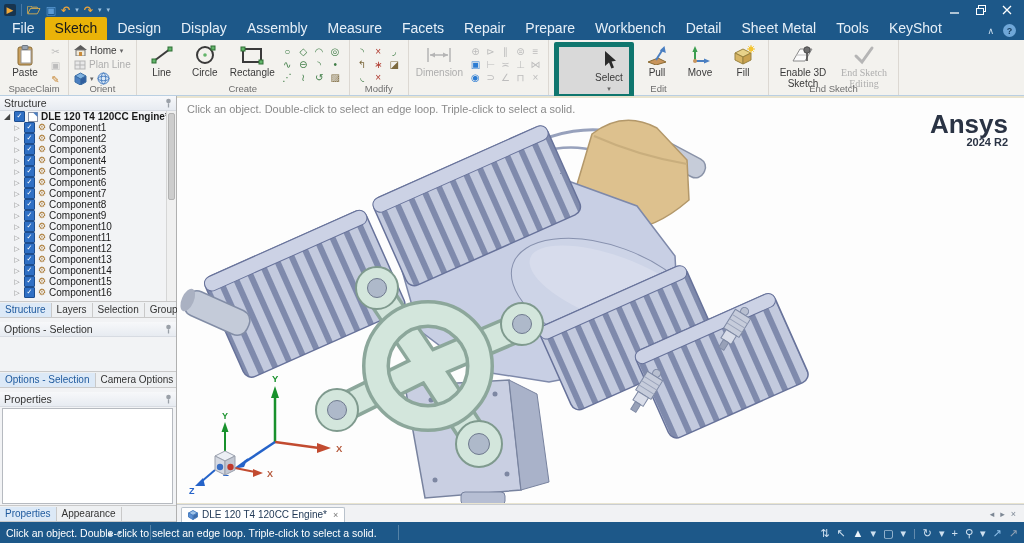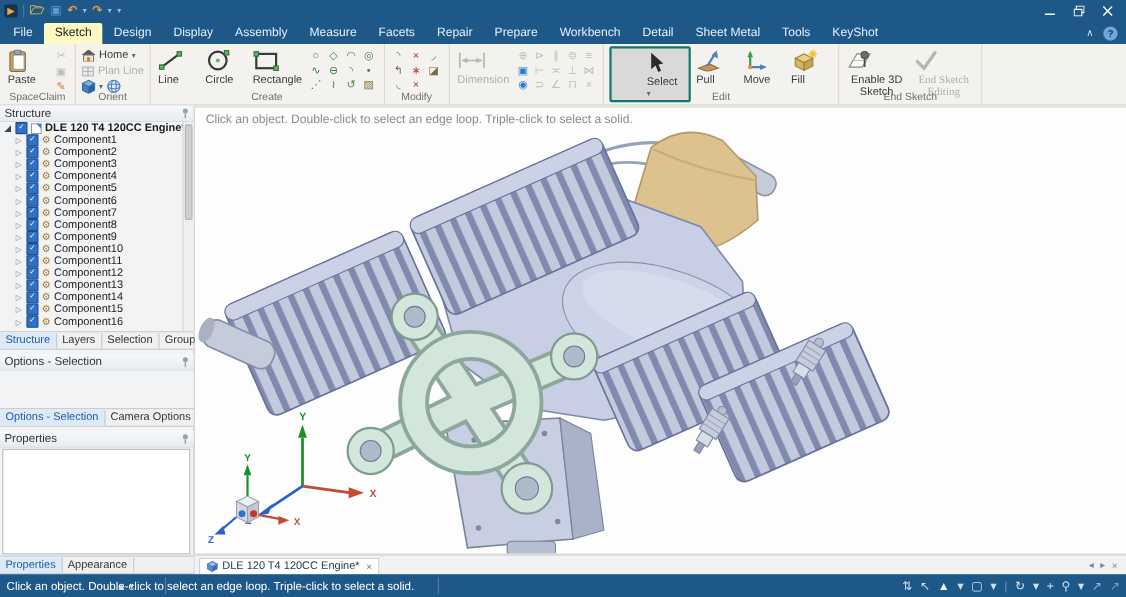--- a/index.html
+++ b/index.html
@@ -14,36 +14,36 @@
   .app-logo{width:12px;height:12px;background:#17344e;border-radius:2px;color:#f0a93a;font-size:9px;font-weight:bold;
             display:flex;align-items:center;justify-content:center;}
   .qicon{font-size:11px;line-height:12px;color:#e8a33d;font-weight:bold;cursor:default;}
   .qcaret{font-size:7px;color:#9ec1dd;}
   .wtitle{position:absolute;left:50%;transform:translateX(-50%);font-size:11px;color:#eef5fb;white-space:nowrap;}
   .win-controls{margin-left:auto;display:flex;gap:4px;padding-right:6px;}
   .wc{width:22px;height:14px;display:flex;align-items:center;justify-content:center;}
 
   
   .menubar{position:absolute;left:0;top:20px;right:0;height:20px;background:#1d5889;display:flex;align-items:flex-end;padding-left:2px;}
-  .menu-tab{color:#e6eff8;font-size:11px;padding:3px 10px 4px;cursor:default;white-space:nowrap;}
-  .menu-tab.active{background:#fef9c3;color:#1a1a1a;border-radius:2px 2px 0 0;}
+  .menu-tab{color:#e6eff8;font-size:14px;padding:3px 10px 4px;cursor:default;white-space:nowrap;}
+  .menu-tab.active{background:#eab308;color:#1a1a1a;border-radius:2px 2px 0 0;}
   .menu-right{position:absolute;right:8px;top:4px;display:flex;gap:9px;align-items:center;}
   .ribbon-collapse{color:#cfe0ef;font-size:9px;}
   .help-badge{width:13px;height:13px;border-radius:50%;background:#6fa7d8;color:#143a5c;font-size:9px;font-weight:bold;
               display:flex;align-items:center;justify-content:center;}
 
   
   .ribbon{position:absolute;left:0;top:40px;right:0;height:55px;background:#f3f2ee;border-bottom:1px solid #b9cfe2;display:flex;}
   .rgroup{position:relative;border-right:1px solid #dcd8d2;padding:2px 5px 12px;display:flex;align-items:flex-start;gap:3px;}
   .glabel{position:absolute;bottom:0;left:0;right:0;text-align:center;font-size:9.5px;color:#6e6e6e;padding-bottom:1px;white-space:nowrap;}
-  .bigbtn{display:flex;flex-direction:column;align-items:flex-start;justify-content:flex-start;min-width:36px;padding:2px 2px 0;
+  .bigbtn{display:flex;flex-direction:column;align-items:center;justify-content:flex-start;min-width:36px;padding:2px 2px 0;
           font-size:10px;color:#3a3a3a;text-align:center;line-height:11px;cursor:default;}
   .bigbtn .bicon{height:22px;display:flex;align-items:center;justify-content:center;margin-bottom:1px;}
   .bigbtn.disabled{color:#aeaeae;}
-  .selbtn{background:#d9d9d9;border:2px solid #0f766e;border-radius:2px;padding-left:32px;}
+  .selbtn{background:#d9d9d9;border:5px solid #0f766e;border-radius:2px;padding-left:32px;}
   .minicol{display:flex;flex-direction:column;gap:1px;padding-top:3px;}
   .mini{width:15px;height:13px;line-height:13px;text-align:center;font-size:10px;cursor:default;}
   .mini.dis{color:#bdbdbd !important;}
   .minigrid4{display:grid;grid-template-columns:repeat(4,16px);grid-auto-rows:13px;padding-top:3px;}
   .minigrid3{display:grid;grid-template-columns:repeat(3,16px);grid-auto-rows:13px;padding-top:3px;}
   .minigrid5{display:grid;grid-template-columns:repeat(5,15px);grid-auto-rows:13px;padding-top:3px;}
   .orient-col{display:flex;flex-direction:column;font-size:10px;color:#3a3a3a;gap:1px;padding-top:2px;}
   .orient-row{display:flex;align-items:center;gap:3px;height:13px;}
   .orient-row.disabled{color:#aeaeae;}
   .dd{font-size:7px;color:#666;}
@@ -539,20 +539,24 @@
     <div class="props-body"></div>
     <div class="ptabs">
         <div class="ptab active">Properties</div>
         <div class="ptab">Appearance</div>
       </div>
   </div>
 
   <div class="canvas">
     <div class="canvas-topline"></div>
     <div class="hint">Click an object. Double-click to select an edge loop. Triple-click to select a solid.</div>
+    <div class="brand">
+      <div class="brand-name">Ansys</div>
+      <div class="brand-ver">2024 R2</div>
+    </div>
 
     <svg class="model" viewBox="0 0 847 409">
       <defs>
         <pattern id="fins" width="15" height="12" patternUnits="userSpaceOnUse">
           <rect width="15" height="12" fill="#c3cade"></rect>
             <rect width="6" height="12" fill="#7f8aac"></rect>
         </pattern>
       </defs>
 
       <g fill="none" stroke="#97a1bc">

